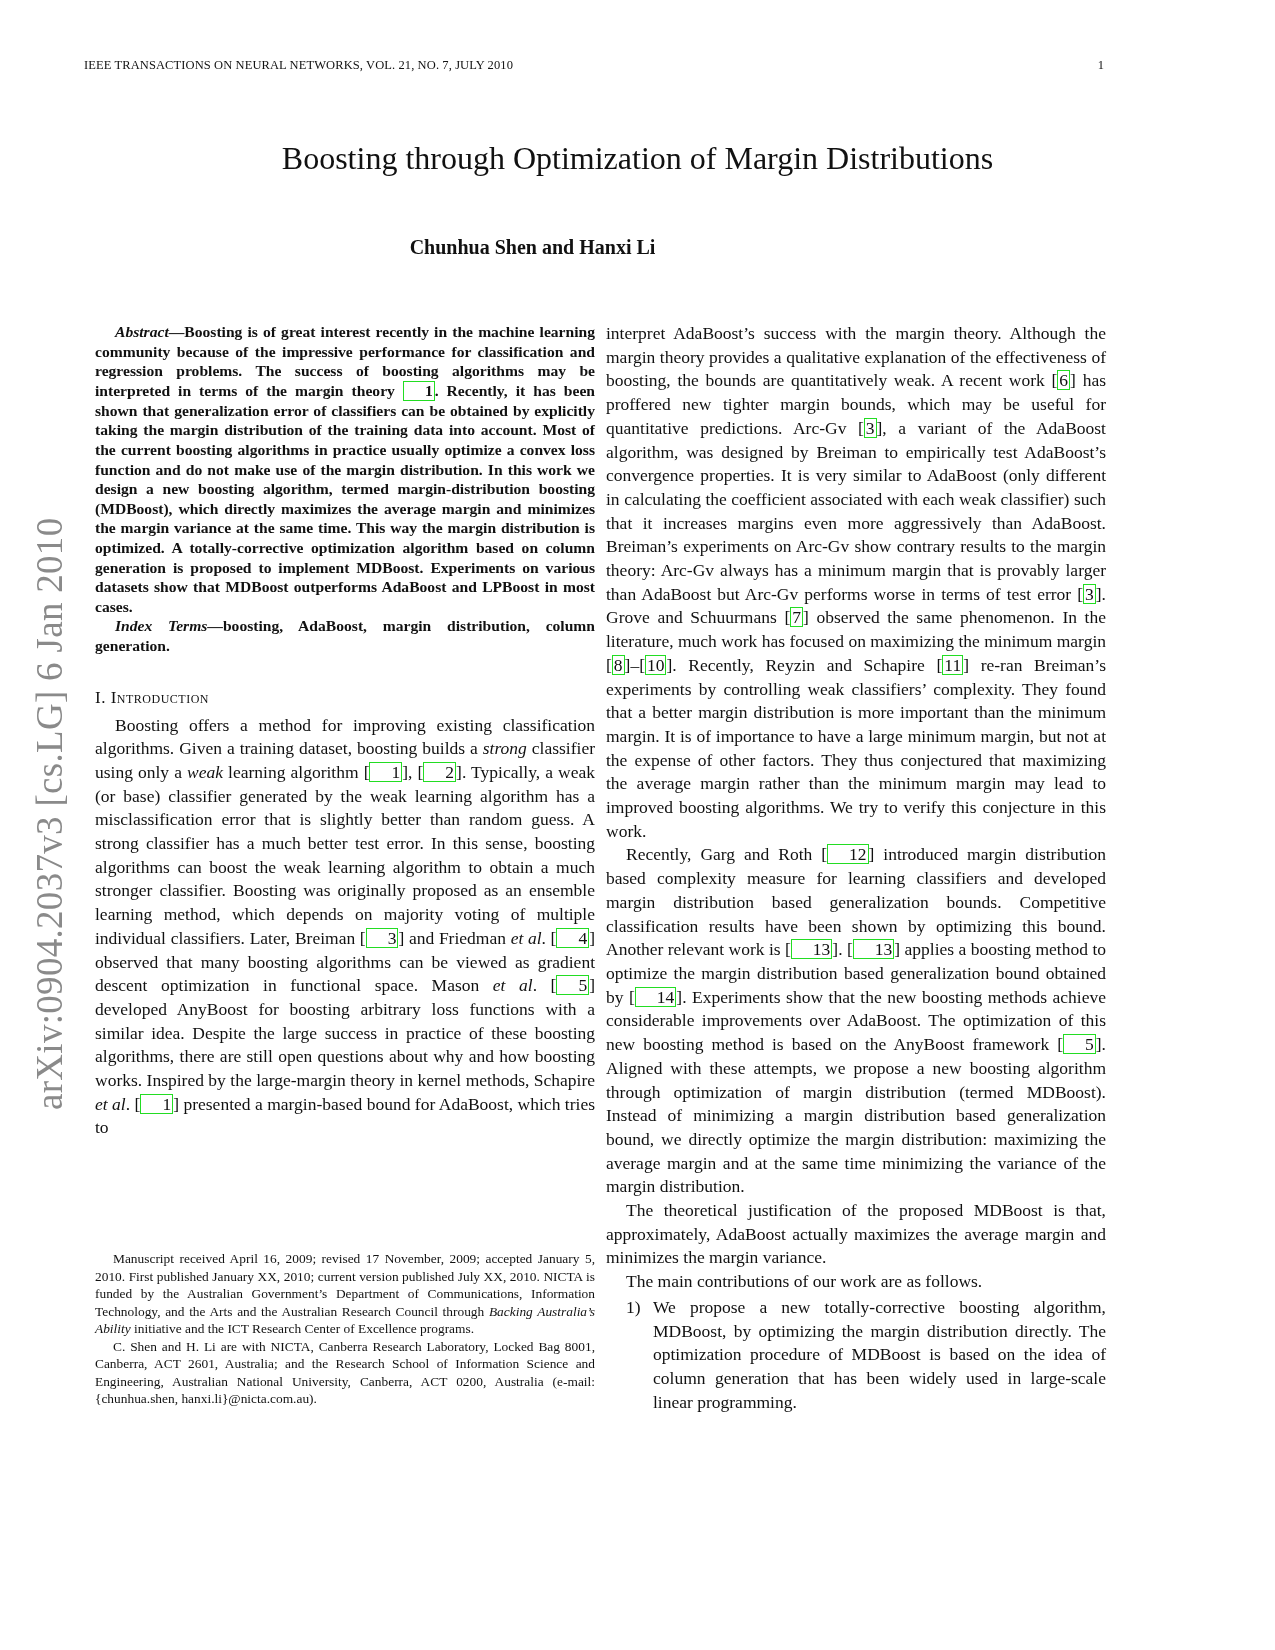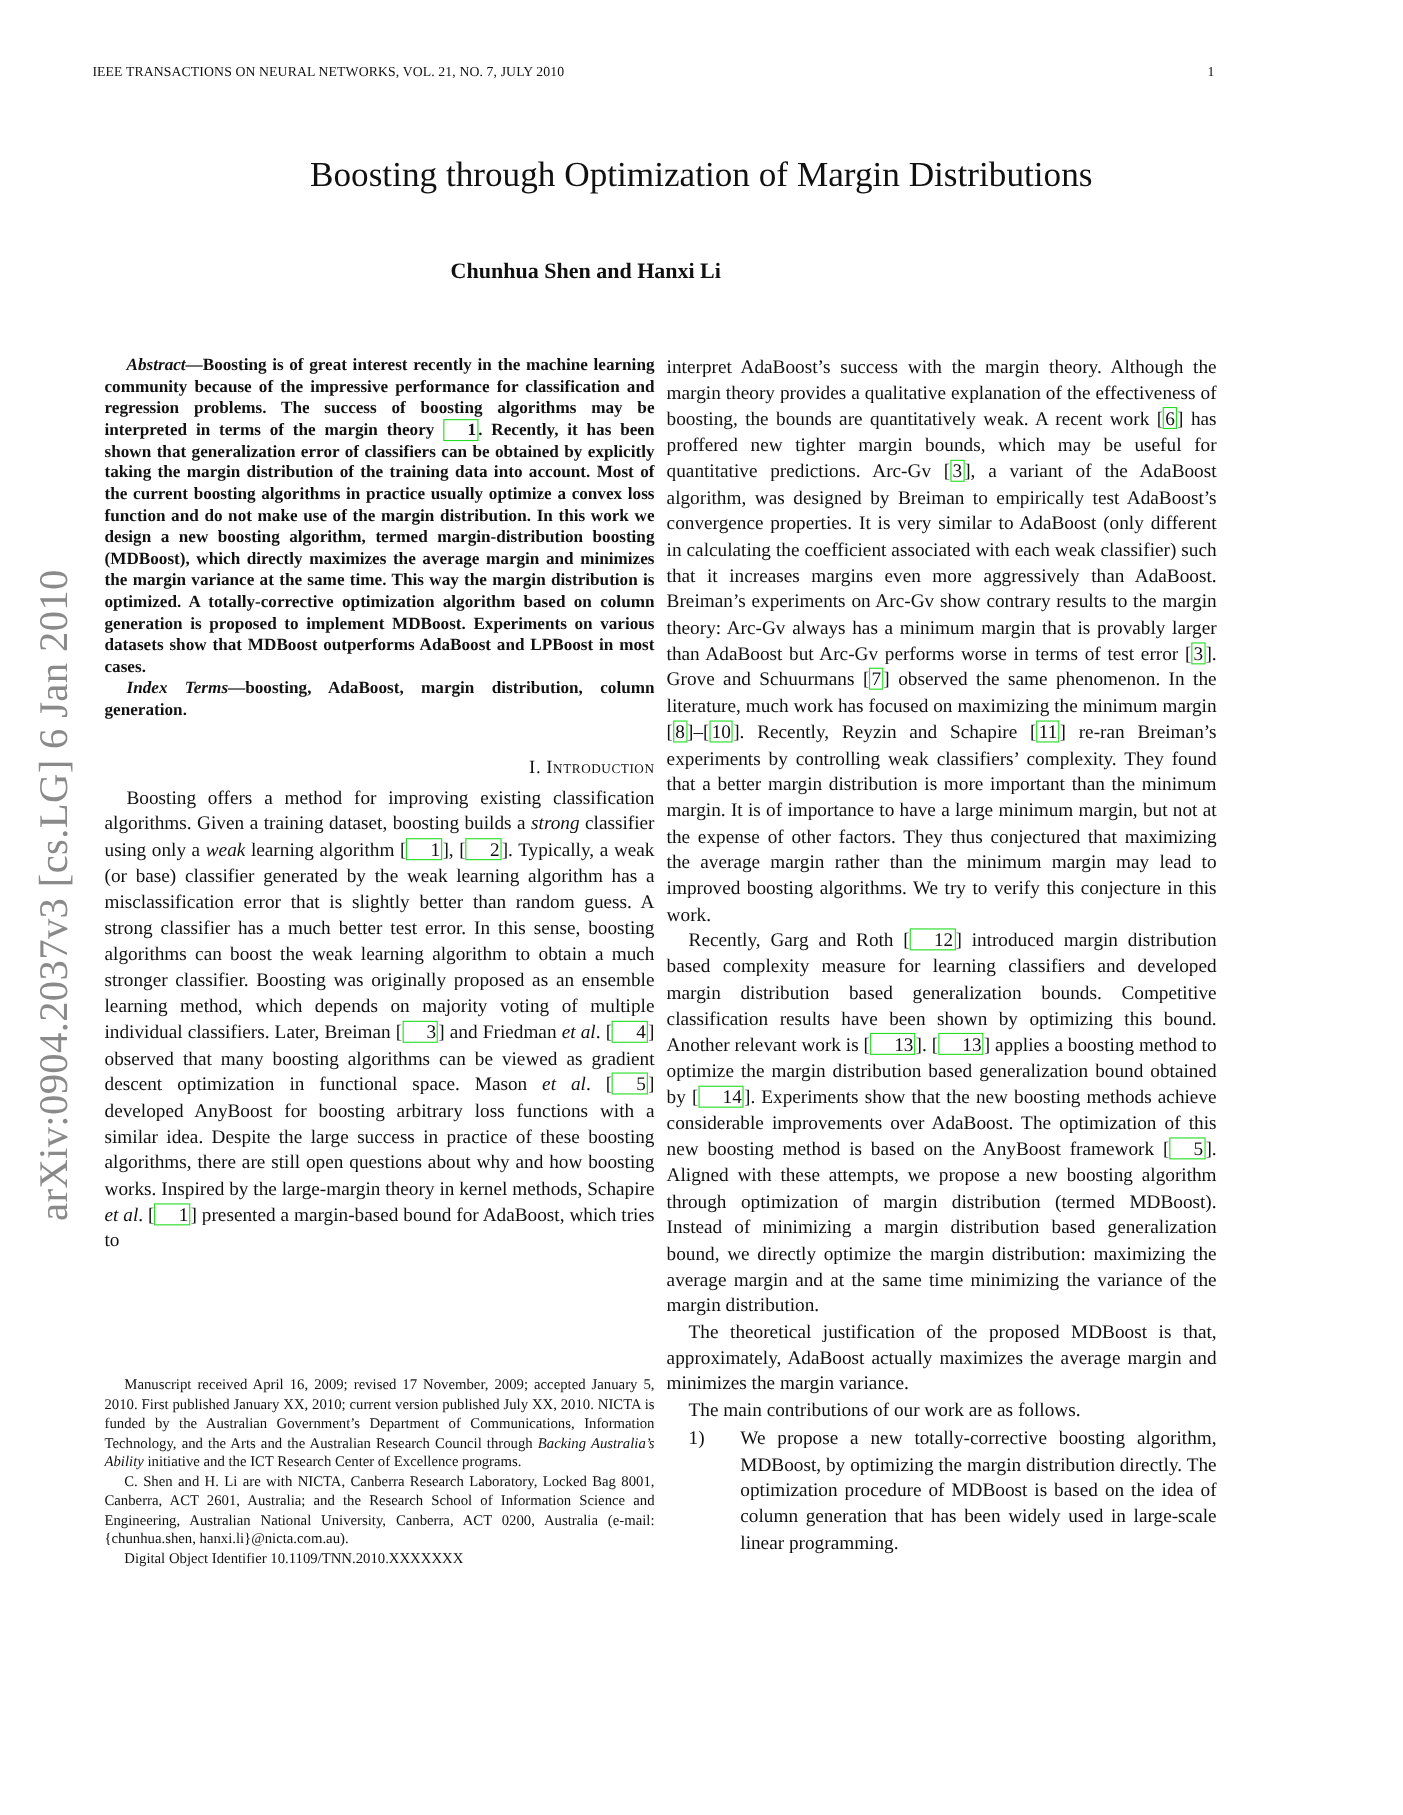--- a/index.html
+++ b/index.html
@@ -28,21 +28,21 @@
   .col { position: absolute; top: 322px; width: 500px; }
   .col-left { left: 95px; }
   .col-right { left: 606px; }
   .abstract, .index-terms {
     font-weight: bold; font-size: 15.6px; line-height: 19.6px; text-align: justify;
     text-indent: 20px; margin: 0;
   }
   .index-terms { }
   .abstract i, .index-terms i { font-style: italic; }
   .section-heading {
-    text-align: right; font-size: 17px; margin: 32px 0 6px 0; font-variant: small-caps;
+    text-align: left; font-size: 17px; margin: 32px 0 6px 0; font-variant: small-caps;
     letter-spacing: 0.5px;
   }
   .body-para {
     font-size: 17.5px; line-height: 23.7px; text-align: justify; margin: 0;
     text-indent: 20px; hyphens: auto;
   }
   .body-para.noindent { text-indent: 0; }
   .cite {
     display: inline-block; border: 1.5px solid #22dd22; padding: 0 1px; line-height: 18px;
   }
@@ -50,21 +50,21 @@
     position: absolute; left: 95px; top: 1250px; width: 500px;
     font-size: 13.4px; line-height: 17.5px; text-align: justify;
   }
   .footnotes p { margin: 0; text-indent: 18px; }
   .url-box { border: 1.5px solid #22cccc; padding: 0 1px; }
   .contrib-list { margin: 2px 0 0 0; padding: 0; list-style: none; }
   .contrib-item {
     display: flex; font-size: 17.5px; line-height: 23.7px; text-align: justify;
   }
   .contrib-num { width: 47px; padding-left: 20px; box-sizing: border-box; flex-shrink: 0; }
-  .contrib-text { flex: 1; margin-left: 20px; }
+  .contrib-text { flex: 1; }
 </style>
 </head>
 <body>
 
 <div class="running-head">
   <span>IEEE TRANSACTIONS ON NEURAL NETWORKS, VOL. 21, NO. 7, JULY 2010</span>
   <span>1</span>
 </div>
 
 <h1 class="title">Boosting through Optimization of Margin Distributions</h1>
@@ -83,21 +83,20 @@
   <div class="section-heading">
     <span>I.</span> <span>Introduction</span>
   </div>
 
   <p class="body-para"><span>Boosting offers a method for improving existing classification algorithms. Given a training dataset, boosting builds a </span><i>strong</i><span> classifier using only a </span><i>weak</i><span> learning algorithm [</span><span class="cite">1</span><span>], [</span><span class="cite">2</span><span>]. Typically, a weak (or base) classifier generated by the weak learning algorithm has a misclassification error that is slightly better than random guess. A strong classifier has a much better test error. In this sense, boosting algorithms can boost the weak learning algorithm to obtain a much stronger classifier. Boosting was originally proposed as an ensemble learning method, which depends on majority voting of multiple individual classifiers. Later, Breiman [</span><span class="cite">3</span><span>] and Friedman </span><i>et al</i><span>. [</span><span class="cite">4</span><span>] observed that many boosting algorithms can be viewed as gradient descent optimization in functional space. Mason </span><i>et al</i><span>. [</span><span class="cite">5</span><span>] developed AnyBoost for boosting arbitrary loss functions with a similar idea. Despite the large success in practice of these boosting algorithms, there are still open questions about why and how boosting works. Inspired by the large-margin theory in kernel methods, Schapire </span><i>et al</i><span>. [</span><span class="cite">1</span><span>] presented a margin-based bound for AdaBoost, which tries to</span></p>
 </div>
 
 <div class="footnotes">
   <p><span>Manuscript received April 16, 2009; revised 17 November, 2009; accepted January 5, 2010. First published January XX, 2010; current version published July XX, 2010. NICTA is funded by the Australian Government’s Department of Communications, Information Technology, and the Arts and the Australian Research Council through </span><i>Backing Australia’s Ability</i><span> initiative and the ICT Research Center of Excellence programs.</span></p>
   <p>C. Shen and H. Li are with NICTA, Canberra Research Laboratory, Locked Bag 8001, Canberra, ACT 2601, Australia; and the Research School of Information Science and Engineering, Australian National University, Canberra, ACT 0200, Australia (e-mail: {chunhua.shen, hanxi.li}@nicta.com.au).</p>
-  <p>Digital Object Identifier 10.1109/TNN.2010.XXXXXXX</p>
 </div>
 
 <div class="col col-right">
   <p class="body-para noindent"><span>interpret AdaBoost’s success with the margin theory. Although the margin theory provides a qualitative explanation of the effectiveness of boosting, the bounds are quantitatively weak. A recent work [</span><span class="cite">6</span><span>] has proffered new tighter margin bounds, which may be useful for quantitative predictions. Arc-Gv [</span><span class="cite">3</span><span>], a variant of the AdaBoost algorithm, was designed by Breiman to empirically test AdaBoost’s convergence properties. It is very similar to AdaBoost (only different in calculating the coefficient associated with each weak classifier) such that it increases margins even more aggressively than AdaBoost. Breiman’s experiments on Arc-Gv show contrary results to the margin theory: Arc-Gv always has a minimum margin that is provably larger than AdaBoost but Arc-Gv performs worse in terms of test error [</span><span class="cite">3</span><span>]. Grove and Schuurmans [</span><span class="cite">7</span><span>] observed the same phenomenon. In the literature, much work has focused on maximizing the minimum margin [</span><span class="cite">8</span><span>]–[</span><span class="cite">10</span><span>]. Recently, Reyzin and Schapire [</span><span class="cite">11</span><span>] re-ran Breiman’s experiments by controlling weak classifiers’ complexity. They found that a better margin distribution is more important than the minimum margin. It is of importance to have a large minimum margin, but not at the expense of other factors. They thus conjectured that maximizing the average margin rather than the minimum margin may lead to improved boosting algorithms. We try to verify this conjecture in this work.</span></p>
 
   <p class="body-para"><span>Recently, Garg and Roth [</span><span class="cite">12</span><span>] introduced margin distribution based complexity measure for learning classifiers and developed margin distribution based generalization bounds. Competitive classification results have been shown by optimizing this bound. Another relevant work is [</span><span class="cite">13</span><span>]. [</span><span class="cite">13</span><span>] applies a boosting method to optimize the margin distribution based generalization bound obtained by [</span><span class="cite">14</span><span>]. Experiments show that the new boosting methods achieve considerable improvements over AdaBoost. The optimization of this new boosting method is based on the AnyBoost framework [</span><span class="cite">5</span><span>]. Aligned with these attempts, we propose a new boosting algorithm through optimization of margin distribution (termed MDBoost). Instead of minimizing a margin distribution based generalization bound, we directly optimize the margin distribution: maximizing the average margin and at the same time minimizing the variance of the margin distribution.</span></p>
 
   <p class="body-para">The theoretical justification of the proposed MDBoost is that, approximately, AdaBoost actually maximizes the average margin and minimizes the margin variance.</p>
   <p class="body-para">The main contributions of our work are as follows.</p>
 

